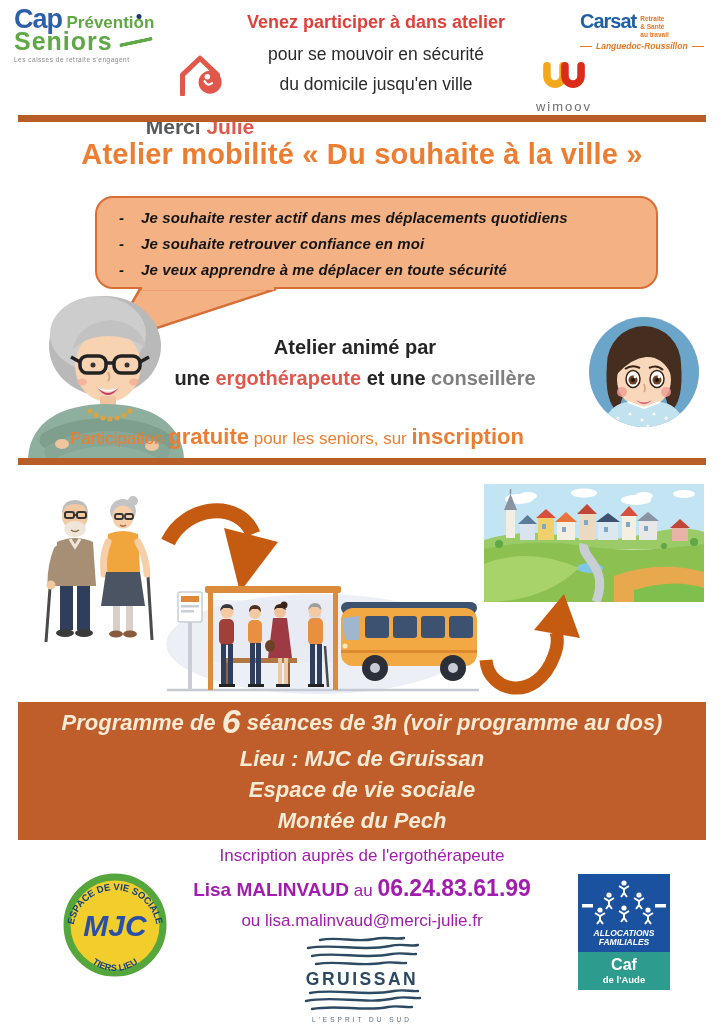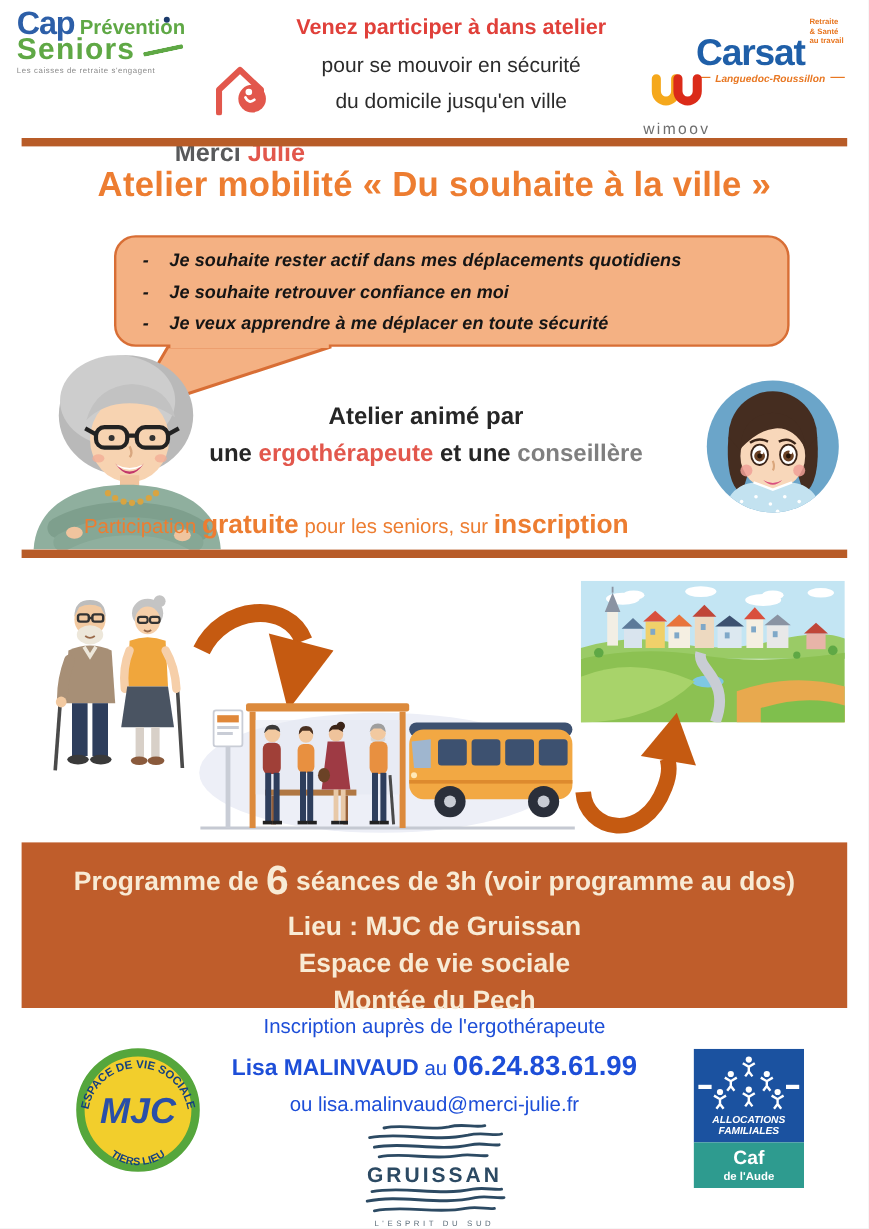--- a/index.html
+++ b/index.html
@@ -24,21 +24,21 @@
   .merci-text{font-size:21px;font-weight:bold;line-height:1;margin-top:16px;}
   .merci-m{color:#58595B;}
   .merci-j{color:#E2574C;}
 
   .invite{left:228px;top:12px;width:296px;text-align:center;}
   .invite-l1{color:#E0403A;font-size:18px;font-weight:600;margin-bottom:11px;}
   .invite-l2,.invite-l3{color:#2B2B2B;font-size:17.5px;margin-bottom:9px;}
 
   .carsat{left:580px;top:12px;width:132px;}
   .carsat-row{display:flex;align-items:flex-start;gap:4px;}
-  .carsat-name{color:#1F5FA8;font-size:31px;font-weight:bold;line-height:.9;letter-spacing:-1px;margin-top:18px;}
+  .carsat-name{color:#1F5FA8;font-size:20px;font-weight:bold;line-height:.9;letter-spacing:-1px;}
   .carsat-sub{color:#E87722;font-size:6.5px;font-weight:bold;line-height:1.25;padding-top:3px;}
   .carsat-region{display:flex;align-items:center;gap:4px;margin-top:2px;}
   .carsat-region .bar{flex:0 0 12px;height:0;border-top:1.5px solid #E87722;}
   .carsat-region .txt{color:#E87722;font-size:8.5px;font-weight:bold;font-style:italic;white-space:nowrap;}
 
   .wimoov{left:524px;top:60px;width:80px;text-align:center;}
   .wimoov-name{color:#6E6E6E;font-size:13px;letter-spacing:2px;line-height:1;}
   .wimoov-tag{width:46px;height:3px;background:#BFD4E6;margin:2px auto 0;}
 
   .divider{left:18px;width:688px;height:7px;background:#B85C28;}
@@ -67,27 +67,27 @@
 
   
   .couple{left:28px;top:492px;width:140px;height:158px;}
   .arrow1{left:158px;top:490px;width:120px;height:118px;}
   .bus-scene{left:163px;top:552px;width:320px;height:145px;}
   .village{left:484px;top:484px;width:220px;height:118px;}
   .arrow2{left:478px;top:594px;width:112px;height:114px;}
 
   
   .banner{left:18px;top:702px;width:688px;height:138px;background:#BF5D2B;
-          color:#F8EBD5;text-align:center;box-sizing:border-box;padding-top:13px;}
+          color:#F8EBD5;text-align:center;box-sizing:border-box;font-style:italic;}
   .banner-l1{font-size:22px;font-weight:bold;margin-bottom:5px;}
   .banner-6{font-size:34px;font-weight:bold;vertical-align:-3px;}
   .banner-l{font-size:22px;font-weight:bold;margin-bottom:5px;}
 
   
-  .contact{left:0;top:846px;width:724px;text-align:center;color:#1d4ed8;}
+  .contact{left:0;top:846px;width:724px;text-align:center;color:#a21caf;}
   .contact-l1{font-size:17px;margin-bottom:9px;}
   .contact-l2{font-size:17px;margin-bottom:9px;}
   .contact-name{font-size:19px;font-weight:bold;}
   .contact-phone{font-size:23px;font-weight:bold;}
   .contact-l3{font-size:17px;}
 
   .mjc-logo{left:56px;top:870px;width:118px;height:110px;}
   .caf-logo{left:578px;top:874px;width:92px;height:116px;}
   .gruissan-logo{left:286px;top:933px;width:152px;height:91px;}
 </style>

